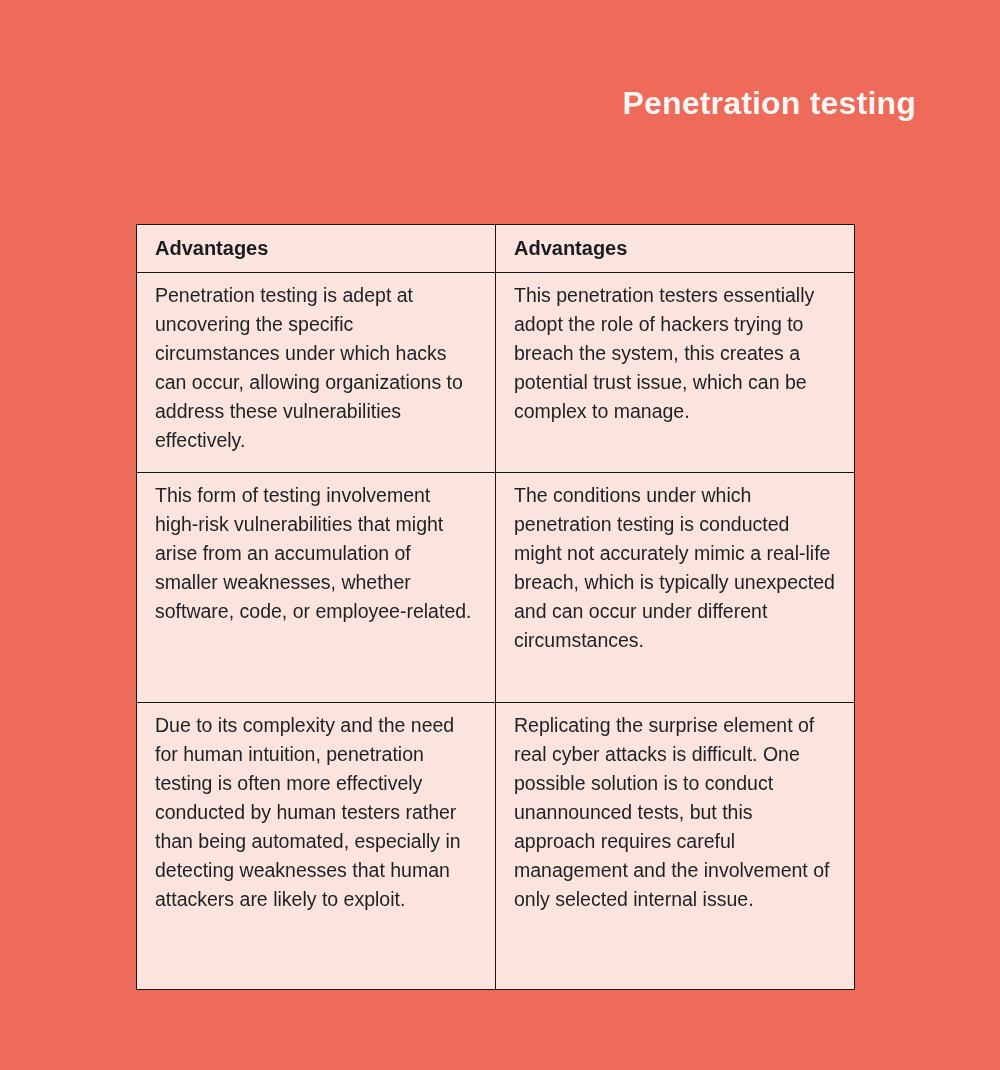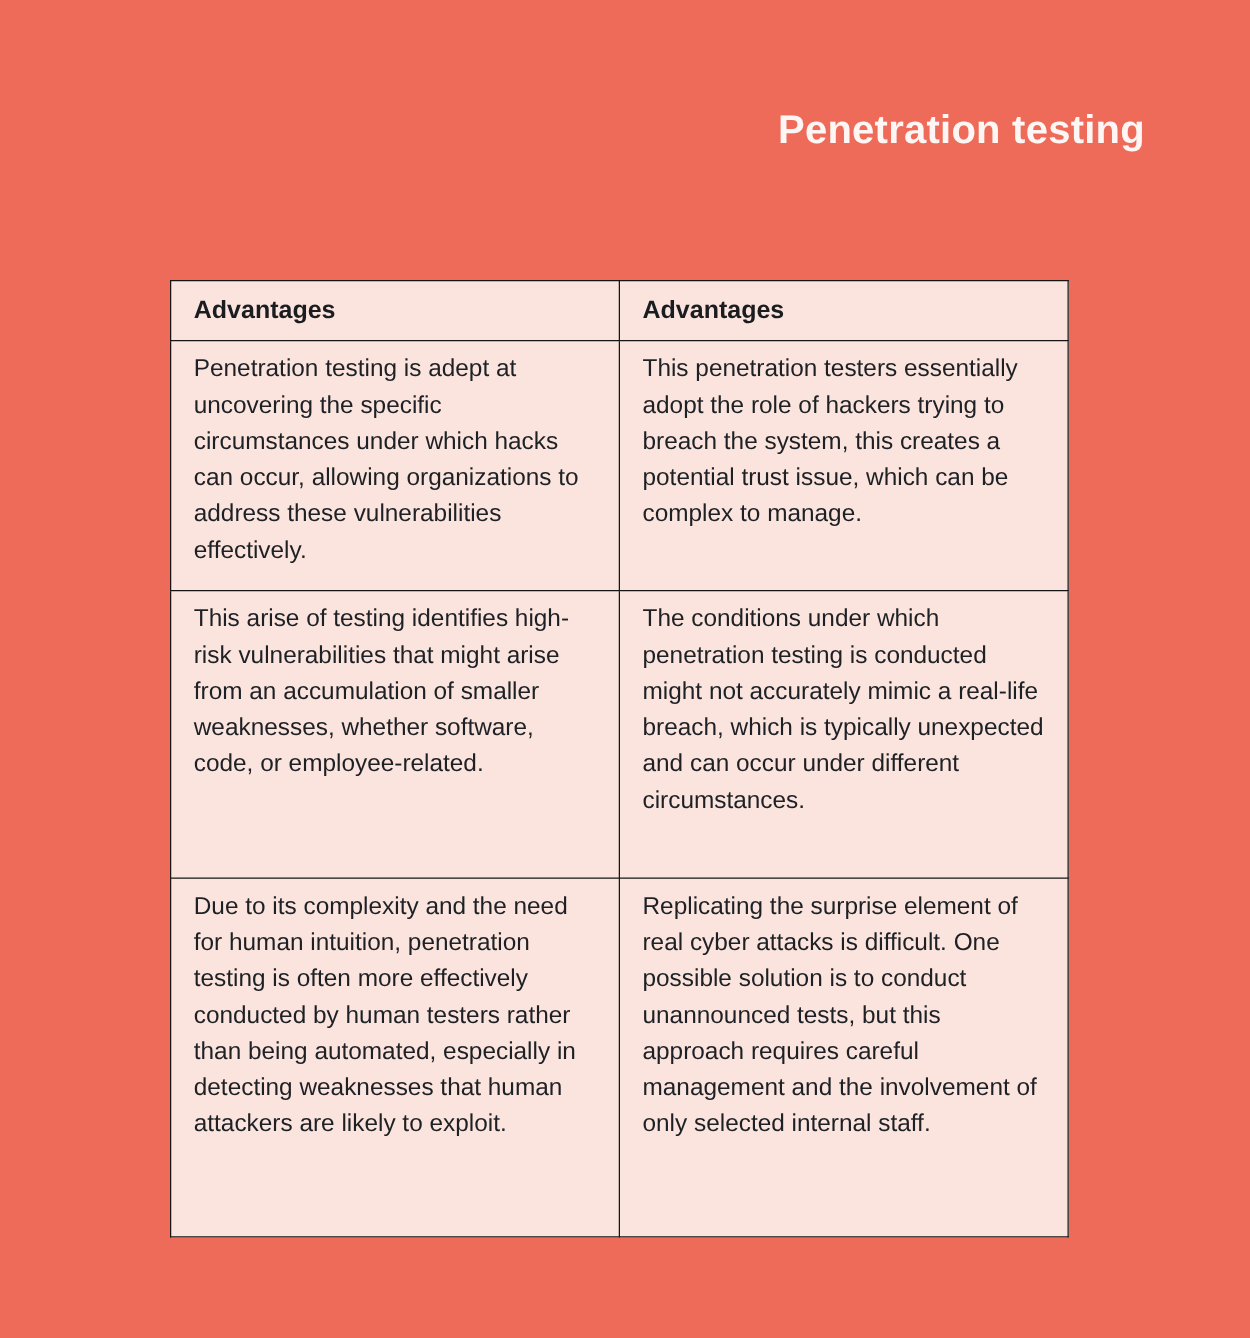--- a/index.html
+++ b/index.html
@@ -75,21 +75,21 @@
       <th>Advantages</th>
       <th>Advantages</th>
     </tr>
   </thead>
   <tbody>
     <tr class="row-1">
       <td>Penetration testing is adept at uncovering the specific circumstances under which hacks can occur, allowing organizations to address these vulnerabilities effectively.</td>
       <td>This penetration testers essentially adopt the role of hackers trying to breach the system, this creates a potential trust issue, which can be complex to manage.</td>
     </tr>
     <tr class="row-2">
-      <td>This arise of testing identifies high-risk vulnerabilities that might arise from an accumulation of smaller weaknesses, whether software, code, or employee-related.</td>
+      <td>This form of testing involvement high-risk vulnerabilities that might arise from an accumulation of smaller weaknesses, whether software, code, or employee-related.</td>
       <td>The conditions under which penetration testing is conducted might not accurately mimic a real-life breach, which is typically unexpected and can occur under different circumstances.</td>
     </tr>
     <tr class="row-3">
       <td>Due to its complexity and the need for human intuition, penetration testing is often more effectively conducted by human testers rather than being automated, especially in detecting weaknesses that human attackers are likely to exploit.</td>
-      <td>Replicating the surprise element of real cyber attacks is difficult. One possible solution is to conduct unannounced tests, but this approach requires careful management and the involvement of only selected internal staff.</td>
+      <td>Replicating the surprise element of real cyber attacks is difficult. One possible solution is to conduct unannounced tests, but this approach requires careful management and the involvement of only selected internal issue.</td>
     </tr>
   </tbody>
 </table>
 
 </body></html>

